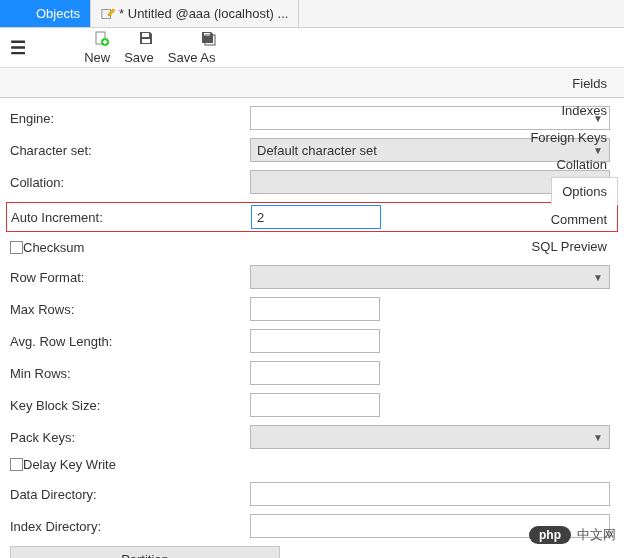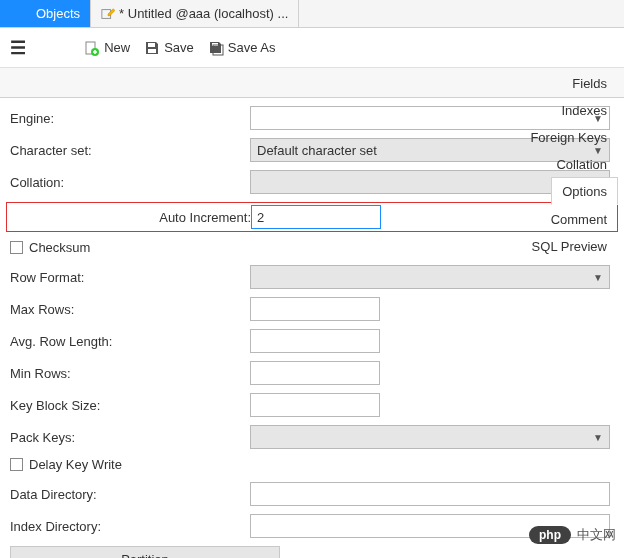--- a/index.html
+++ b/index.html
@@ -35,21 +35,21 @@
   .tab-top .icon { width: 14px; height: 14px; display: inline-flex; align-items: center; justify-content: center; }
   .toolbar {
     display: flex;
     align-items: center;
     padding: 6px 10px;
     gap: 14px;
     border-bottom: 1px solid #e0e0e0;
     height: 40px;
   }
   .hamburger { font-size: 18px; font-weight: bold; cursor: pointer; }
-  .toolbar-btn { display: flex; align-items: flex-start; gap: 4px; cursor: pointer; color: #333; }
+  .toolbar-btn { display: flex; align-items: flex-end; gap: 4px; cursor: pointer; color: #333; flex-direction: column; }
   .toolbar-btn .icon { width:16px; height:16px; display:inline-flex; align-items:center; justify-content:center; }
   .subtabs {
     display: flex;
     border-bottom: 1px solid #d0d0d0;
     padding: 0 6px;
     height: 30px;
     align-items: flex-end;
     background: #f7f7f7;
     flex-direction: column;
   }
@@ -100,22 +100,22 @@
   }
   .input-focus {
     border: 1px solid #1a8cff;
   }
   .redbox {
     border: 1px solid #e03030;
     padding: 2px 4px;
     margin: 0 -4px 8px -4px;
     display:flex; align-items:center;
   }
-  .redbox .label { width: 240px; text-align: right; }
-  .chkrow { display:flex; align-items:center; gap:6px; margin: 6px 0 10px 0; }
+  .redbox .label { width: 240px; }
+  .chkrow { display:flex; align-items:center; gap:0; margin: 6px 0 10px 0; }
   .chkbox { width:13px; height:13px; border:1px solid #888; background:#fff; display:inline-block; }
   .partition-btn {
     width: 270px; height: 26px;
     background: #e6e6e6;
     border: 1px solid #c8c8c8;
     display:flex; align-items:center; justify-content:center;
     margin-top: 6px;
     cursor:pointer;
   }
   .watermark {

